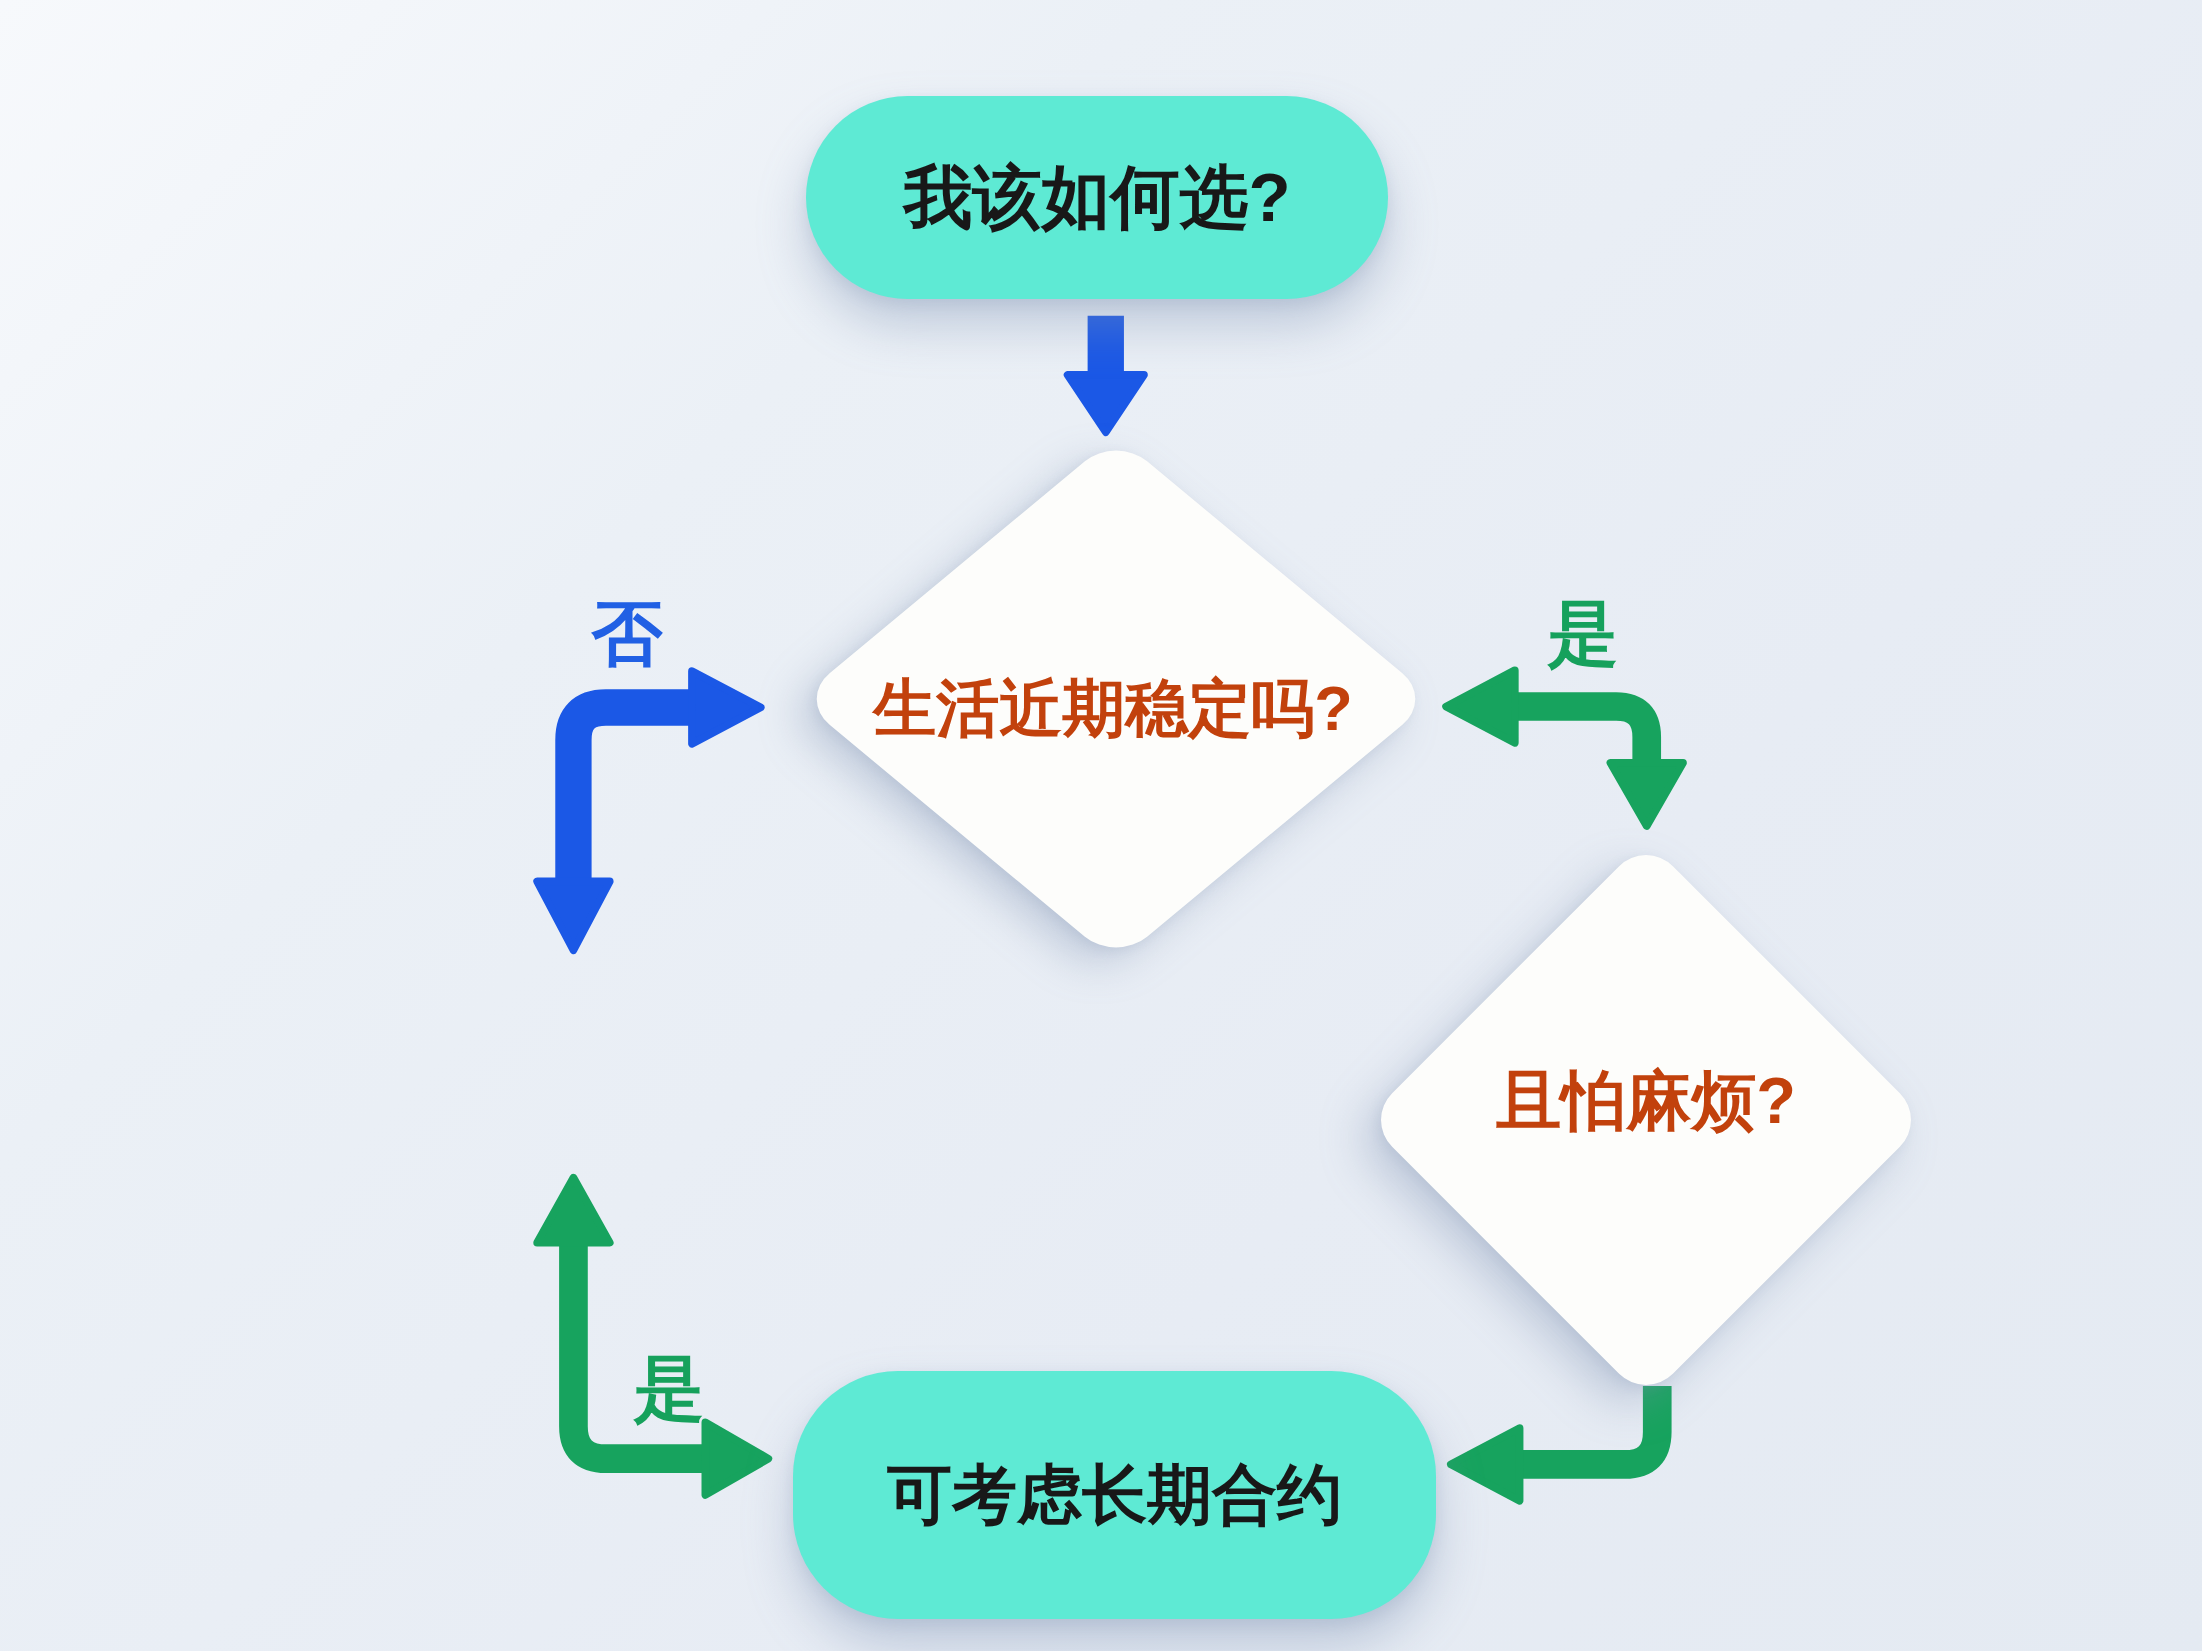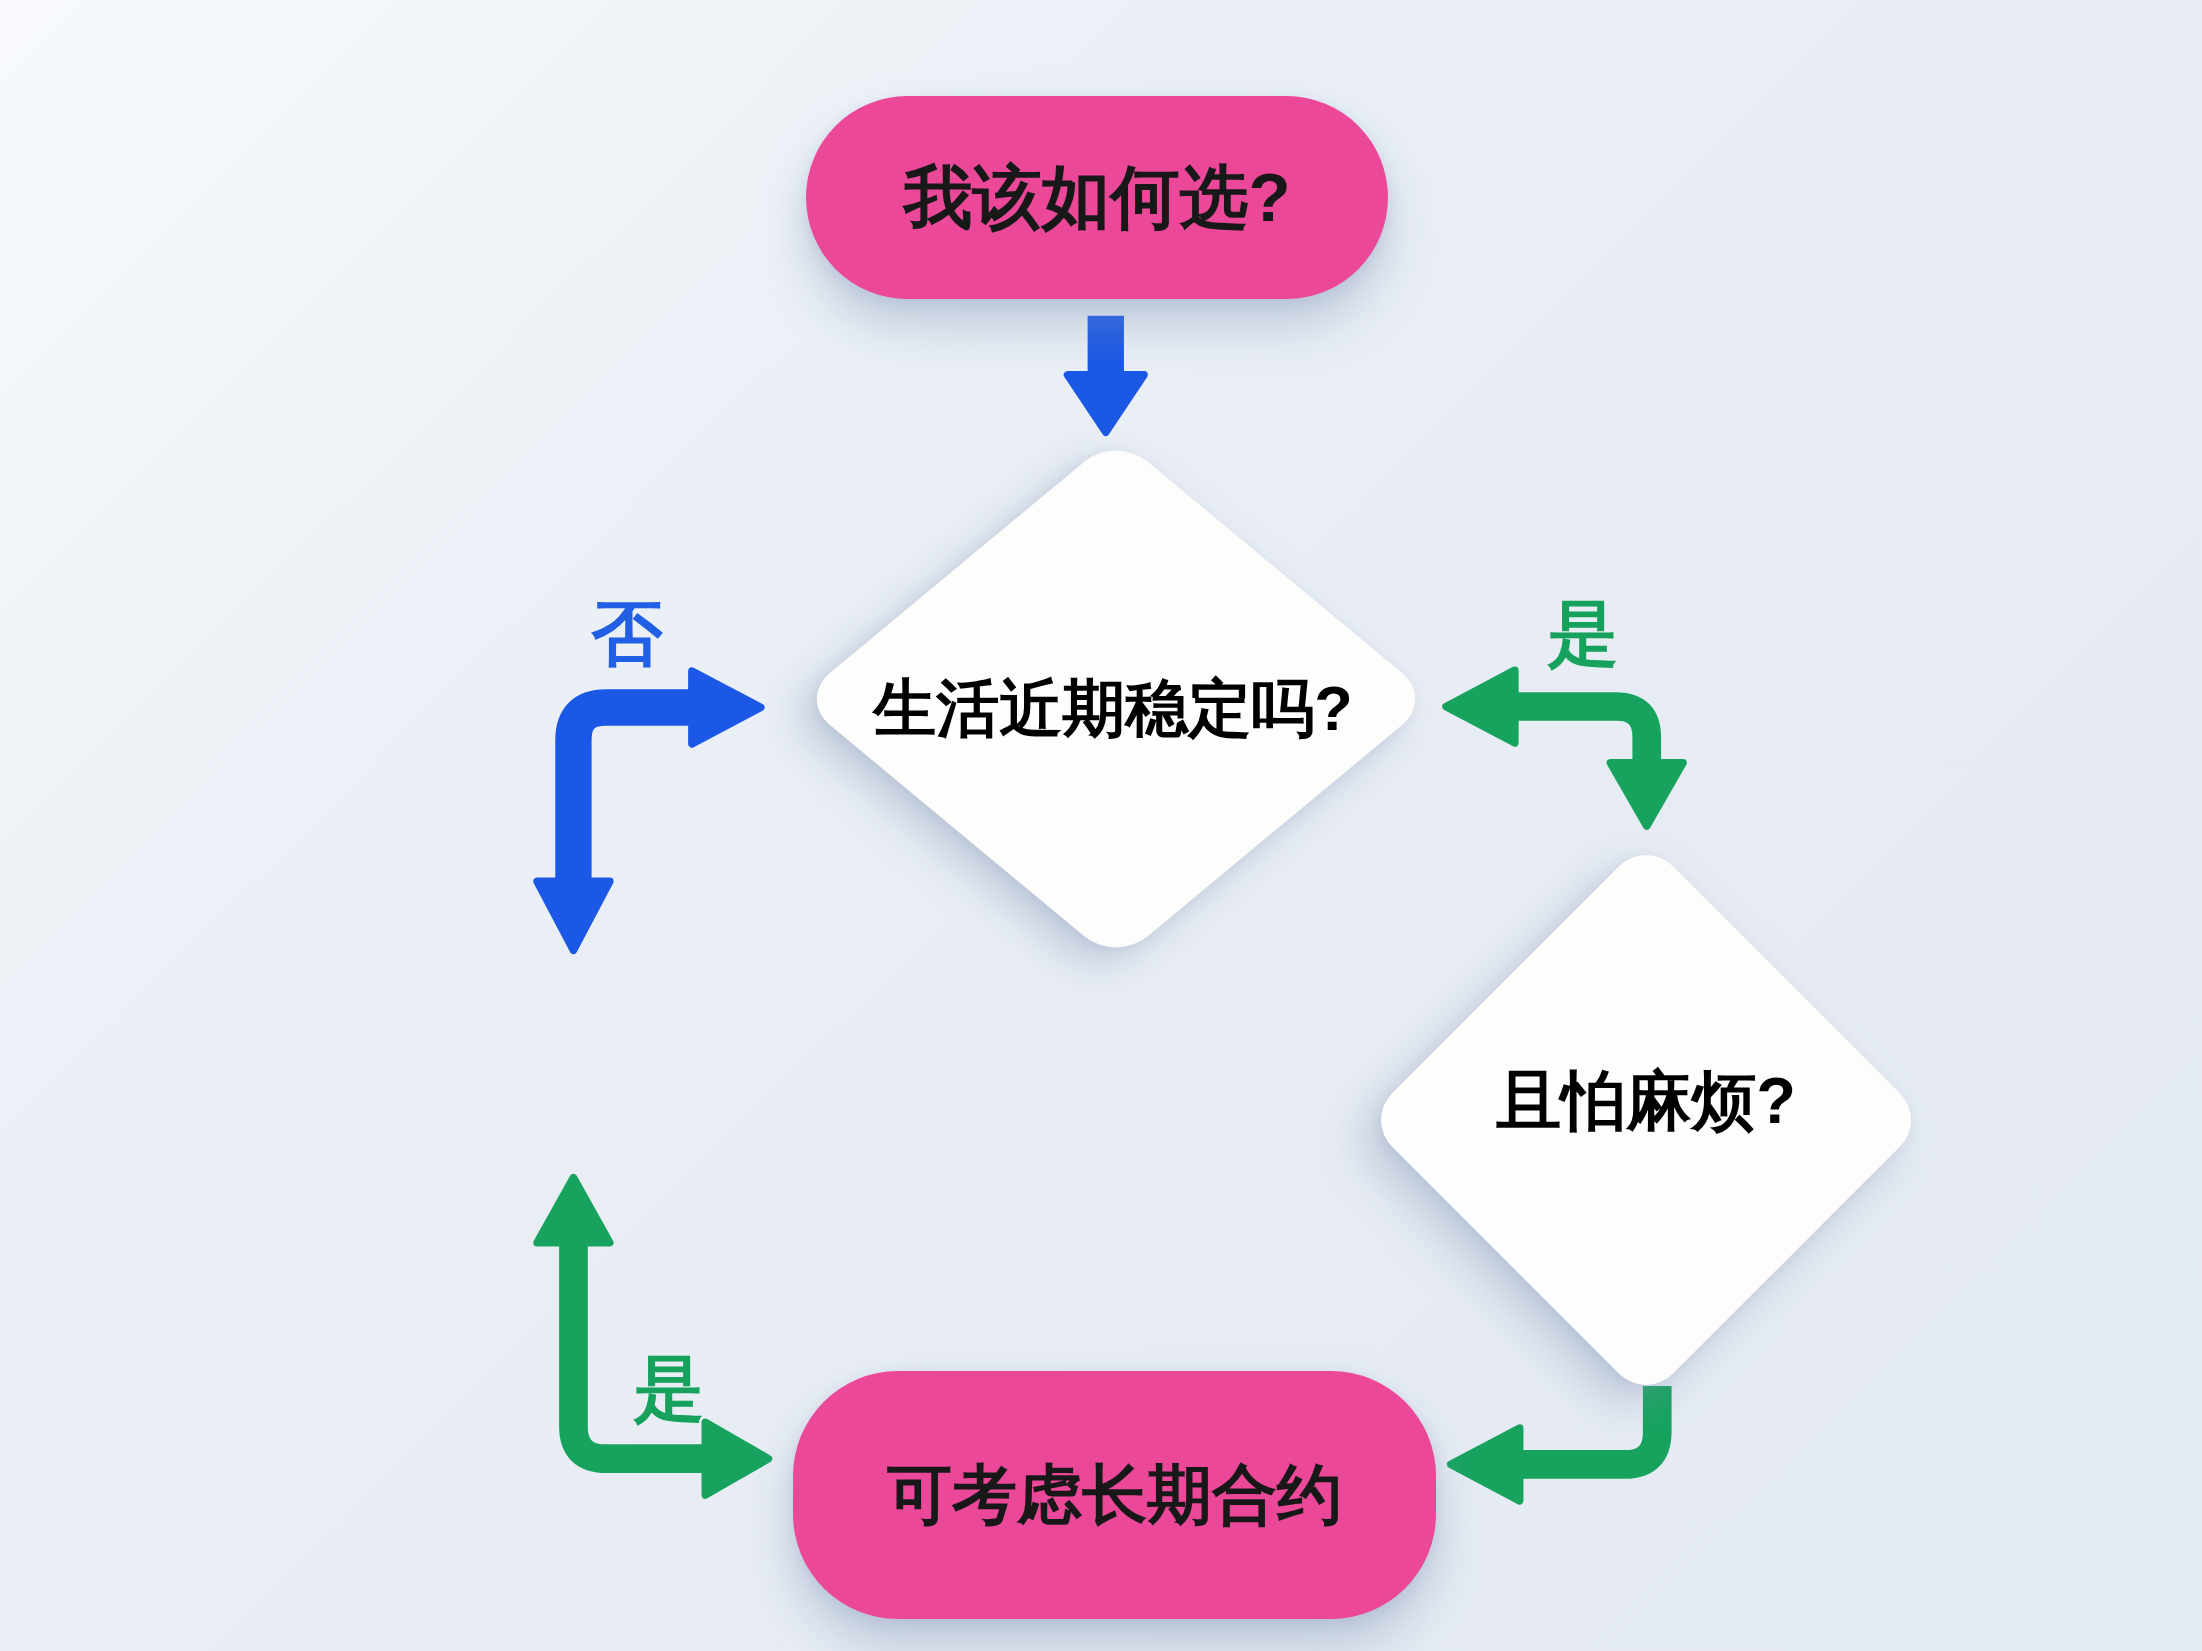--- a/index.html
+++ b/index.html
@@ -5,32 +5,32 @@
   html,body{margin:0;padding:0;}
   body{
     width:2202px;height:1652px;position:relative;overflow:hidden;
     font-family:"Liberation Sans","DejaVu Sans",sans-serif;
     background:linear-gradient(135deg,#f7f9fc 0%,#ebf0f6 30%,#e7ecf4 65%,#e4eaf2 100%);
   }
   .stage{position:absolute;inset:0;}
   .edges{position:absolute;left:0;top:0;width:2202px;height:1652px;}
   .node{
     position:absolute;display:flex;align-items:center;justify-content:center;
-    background:#ec4899;
+    background:#5eead4;
     box-shadow:0 27px 48px rgba(128,148,180,.40),0 5.7px 13.4px rgba(128,148,180,.18);
     color:#181818;font-weight:bold;text-align:center;
   }
   .pill{border-radius:105px;}
   .diamond{
     position:absolute;background:#fdfdfb;
     box-shadow:0 25px 44px rgba(128,148,180,.38),0 4.8px 11.5px rgba(128,148,180,.16);
   }
   .node-label{
     position:absolute;transform:translate(-50%,-50%);
-    color:#000000;font-weight:bold;text-align:right;white-space:nowrap;
+    color:#c2410c;font-weight:bold;text-align:right;white-space:nowrap;
   }
   .edge-label{
     position:absolute;transform:translate(-50%,-50%);
     font-weight:bold;font-size:71px;line-height:1;white-space:nowrap;
   }
   .edge-label.blue{color:#2160e4;}
   .edge-label.green{color:#16a15c;}
 </style>
 </head>
 <body>

